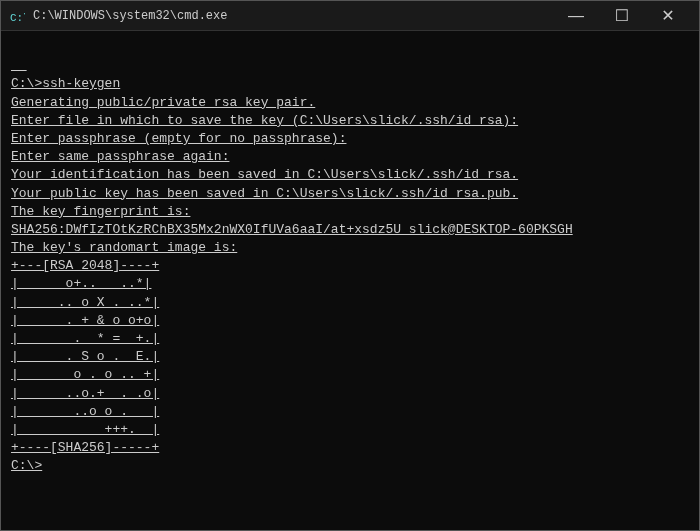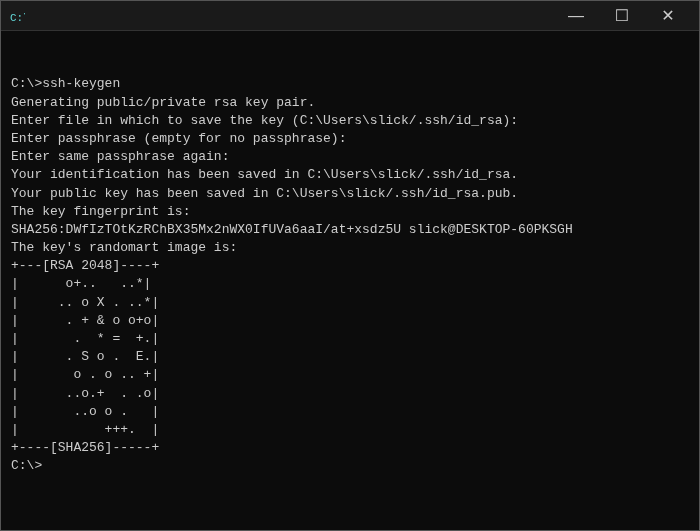--- a/index.html
+++ b/index.html
@@ -64,38 +64,40 @@
     .terminal {
       background: #0c0c0c;
       flex: 1;
       padding: 8px 10px;
       color: #cccccc;
       overflow: hidden;
       white-space: pre;
       line-height: 1.4;
       font-family: 'Courier New', Courier, monospace;
       font-size: 13px;
+      text-decoration: underline;
     }
     .line {
       display: block;
       white-space: pre;
     }
   </style>
 </head>
 <body>
 
 <div class="window">
   <div class="title-bar">
     <div class="title-bar-left">
       <div class="title-icon">
         <svg width="16" height="16" viewBox="0 0 16 16">
           <rect width="16" height="16" fill="#1a1a1a"></rect>
           <text x="1" y="13" font-size="11" fill="#61d6d6" font-family="Courier New">C:\</text>
         </svg>
       </div>
+      <span class="title-text">C:\WINDOWS\system32\cmd.exe</span>
     </div>
     <div class="title-bar-controls">
       <button class="control-btn">—</button>
       <button class="control-btn">☐</button>
       <button class="control-btn close">✕</button>
     </div>
   </div>
   <div class="terminal" id="terminal-content">
   <span class="line"></span><span class="line">C:\&gt;ssh-keygen</span><span class="line">Generating public/private rsa key pair.</span><span class="line">Enter file in which to save the key (C:\Users\slick/.ssh/id_rsa):</span><span class="line">Enter passphrase (empty for no passphrase):</span><span class="line">Enter same passphrase again:</span><span class="line">Your identification has been saved in C:\Users\slick/.ssh/id_rsa.</span><span class="line">Your public key has been saved in C:\Users\slick/.ssh/id_rsa.pub.</span><span class="line">The key fingerprint is:</span><span class="line">SHA256:DWfIzTOtKzRChBX35Mx2nWX0IfUVa6aaI/at+xsdz5U slick@DESKTOP-60PKSGH</span><span class="line">The key's randomart image is:</span><span class="line">+---[RSA 2048]----+</span><span class="line">|      o+..   ..*|</span><span class="line">|     .. o X . ..*|</span><span class="line">|      . + &amp; o o+o|</span><span class="line">|       .  * =  +.|</span><span class="line">|      . S o .  E.|</span><span class="line">|       o . o .. +|</span><span class="line">|      ..o.+  . .o|</span><span class="line">|       ..o o .   |</span><span class="line">|           +++.  |</span><span class="line">+----[SHA256]-----+</span><span class="line"></span><span class="line">C:\&gt;</span></div>
 </div>

